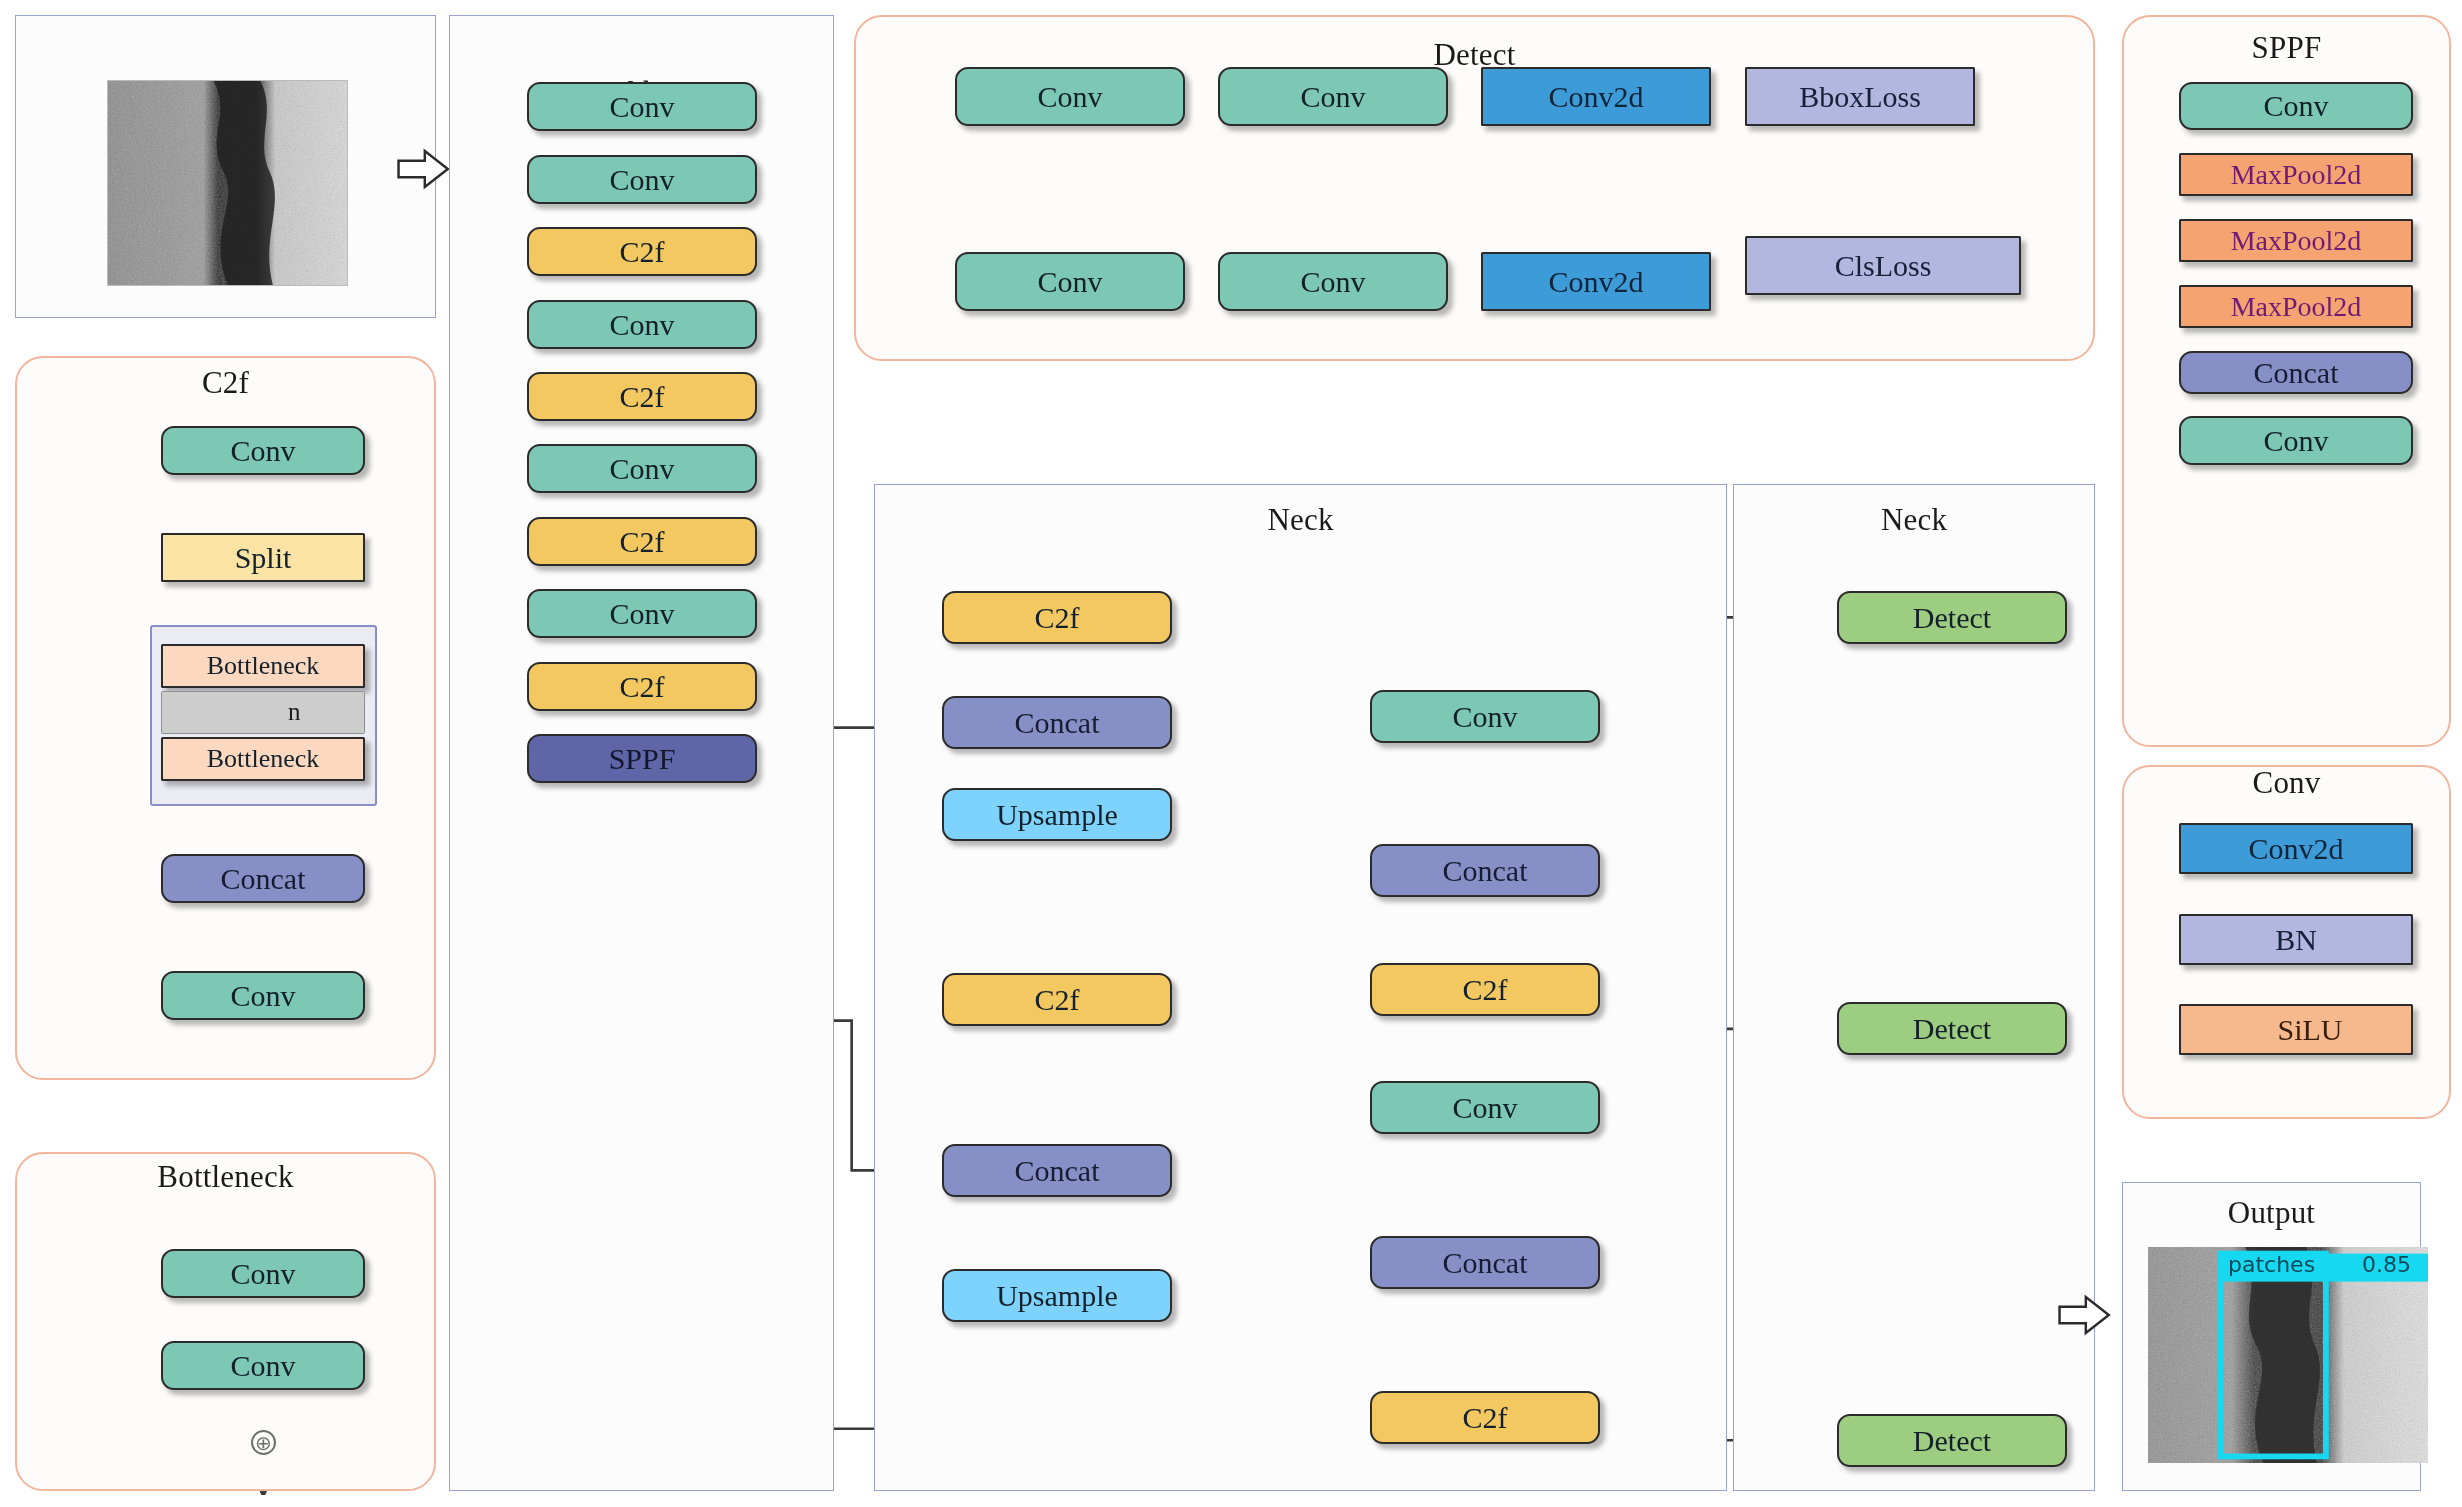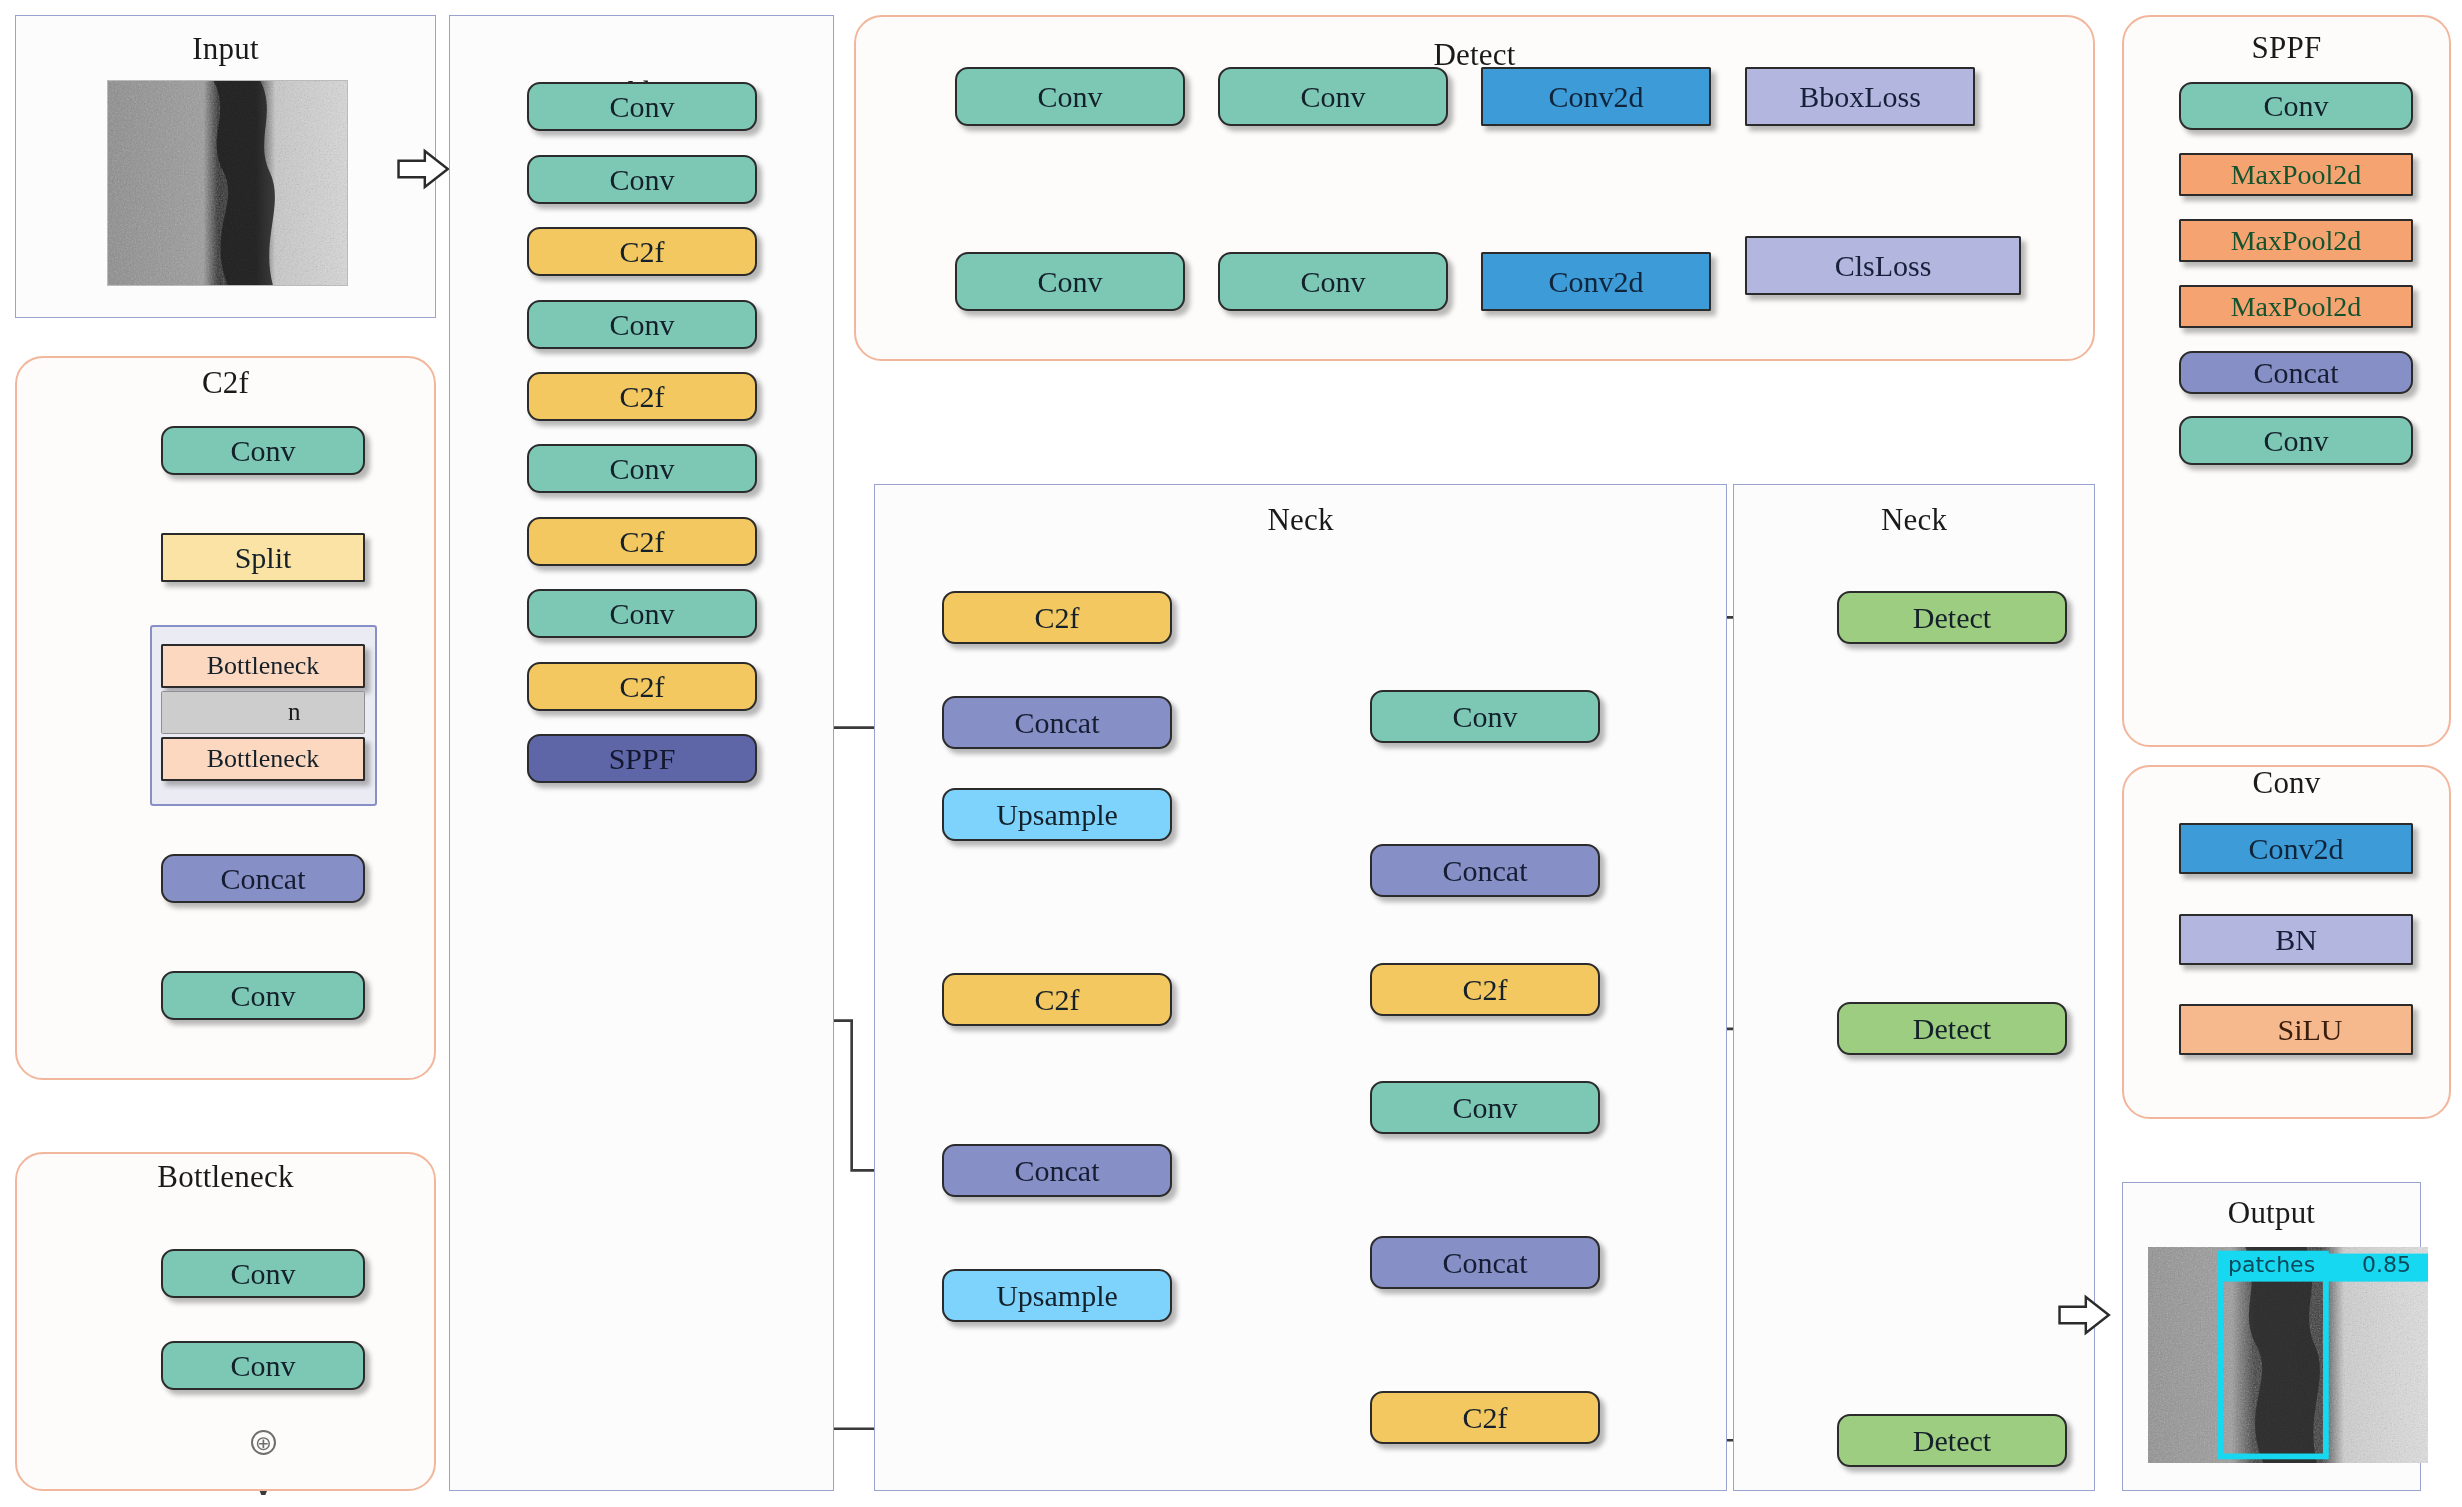--- a/index.html
+++ b/index.html
@@ -22,21 +22,21 @@
   .teal{background:#7cc8b5;}
   .yellow{background:#f4c860;}
   .concat{background:#8790c6;color:#161d33;}
   .sppf{background:#5e66a8;color:#14182e;}
   .pink{background:#7dd3fc;}
   .green{background:#9dcd80;}
   .blue2d{background:#3d9bd8;color:#10243a;}
   .lav{background:#b3b6de;color:#16203a;align-items:center;}
   .cream{background:#fae3a4;}
   .peach{background:#fbd8bf;}
-  .orangebox{background:#f5a471;color:#14532d;}
+  .orangebox{background:#f5a471;color:#701a75;}
   .silu{background:#f6b98d;color:#3a1d0b;padding-left:28px;}
   .bnbox{background:#b3b6de;color:#16203a;}
   .grayband{background:#cdcdcd;border:1.6px solid #8f8f8f;box-shadow:none;}
   .nwrap{position:absolute;box-sizing:border-box;border:2.5px solid #8790c6;background:rgba(200,203,228,.35);border-radius:3.3px;}
 
   .small-label{position:absolute;font-size:25px;color:#1a1a1a;font-family:"Liberation Serif",serif;}
 
   
   svg.wires{position:absolute;left:0;top:0;width:2462px;height:1508px;overflow:visible;pointer-events:none;}
 
@@ -144,21 +144,20 @@
 
     <path d="M320,1440 L196,1440 L196,1790 L312,1790"></path>
   </g>
   <g stroke="#3a3a3a" stroke-width="3.2" fill="none" marker-end="url(#ar)">
     <line x1="150" y1="1098" x2="240" y2="1098"></line>
     <line x1="196" y1="1790" x2="318" y2="1790"></line>
   </g>
 </svg>
 
 <div class="panel blue" style="left:15px;top:15px;width:421px;height:303px;">
-  <div class="panel-title" style="top:15px;">Input</div>
   <div class="imgbox" style="left:91px;top:64px;width:239px;height:204px;border:0.8px solid #bbb;overflow:hidden;">
     <svg class="noise" viewBox="0 0 290 248" preserveAspectRatio="none">
       <defs>
         <filter id="n1">
             <feTurbulence type="fractalNoise" baseFrequency="0.55" numOctaves="4" seed="7"></feTurbulence>
           <feColorMatrix type="saturate" values="0"></feColorMatrix>
           </filter>
         <linearGradient id="g1" x1="0" y1="0" x2="1" y2="0">
           <stop offset="0%" stop-color="#8a8a8a"></stop>
             <stop offset="40%" stop-color="#9a9a9a"></stop>

